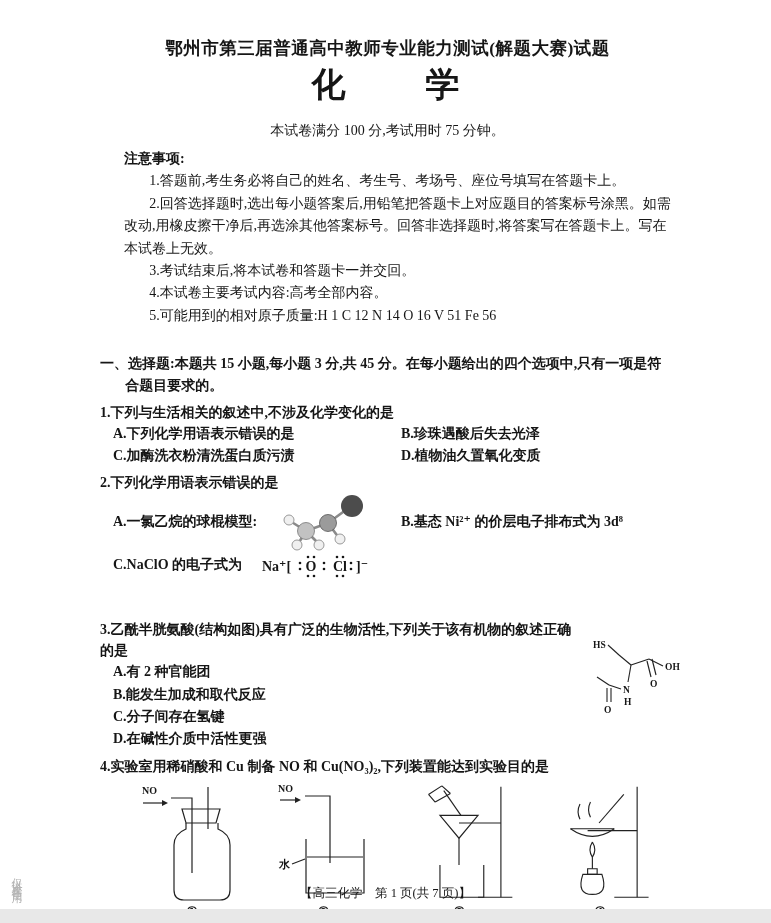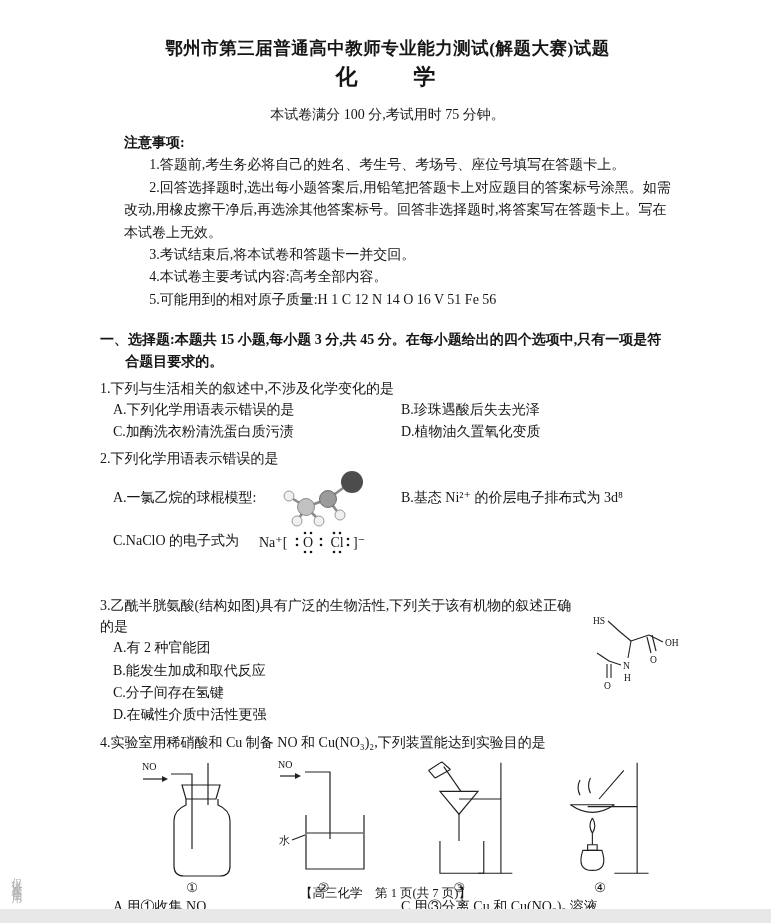--- a/index.html
+++ b/index.html
@@ -1,26 +1,26 @@
 <!DOCTYPE html>
 <html><head>
 <meta charset="utf-8">
 <style>
   html,body{margin:0;padding:0;background:#e8e8e8;}
   .page{position:relative;width:771px;height:909px;margin:0 auto;background:#ffffff;overflow:hidden;
         font-family:"Liberation Serif","DejaVu Serif",serif;font-size:14px;color:#161616;}
   .content{padding:36px 96px 0 100px;}
   .h-title{text-align:center;font-size:17.5px;font-weight:bold;letter-spacing:.5px;}
-  .h-subject{text-align:center;font-size:22px;font-weight:bold;margin-top:2px;letter-spacing:4px;}
+  .h-subject{text-align:center;font-size:34px;font-weight:bold;margin-top:2px;letter-spacing:4px;}
   .exam-info{text-align:center;margin-top:14px;}
   .notice{margin-top:8px;margin-left:24px;line-height:1.6;}
   .notice-title{font-weight:bold;}
   .notice-item{text-indent:1.8em;}
-  .section-title{margin-top:18px;font-weight:bold;line-height:1.55;padding-left:1.8em;text-indent:-1.8em;}
-  .question{margin-top:5px;}
+  .section-title{margin-top:26px;font-weight:bold;line-height:1.55;padding-left:1.8em;text-indent:-1.8em;}
+  .question{margin-top:5px;font-weight:bold;}
   .stem{line-height:1.5;}
   .opts{display:grid;grid-template-columns:288px 1fr;padding-left:13px;line-height:1.6;}
   .optrow{display:grid;grid-template-columns:288px 1fr;padding-left:13px;align-items:center;line-height:1.6;}
   .opt-list{padding-left:13px;line-height:1.6;}
   .inlineopt{display:flex;align-items:center;gap:19px;flex-wrap:nowrap;}
   .q3wrap{position:relative;padding-right:100px;margin-top:40px;}
   .q3-structure{position:absolute;right:-12px;top:16px;}
   .figs{display:flex;justify-content:space-between;align-items:flex-end;padding:6px 24px 0 40px;}
   .fig{text-align:center;}
   .fig-label{margin-top:1px;font-size:13px;}

